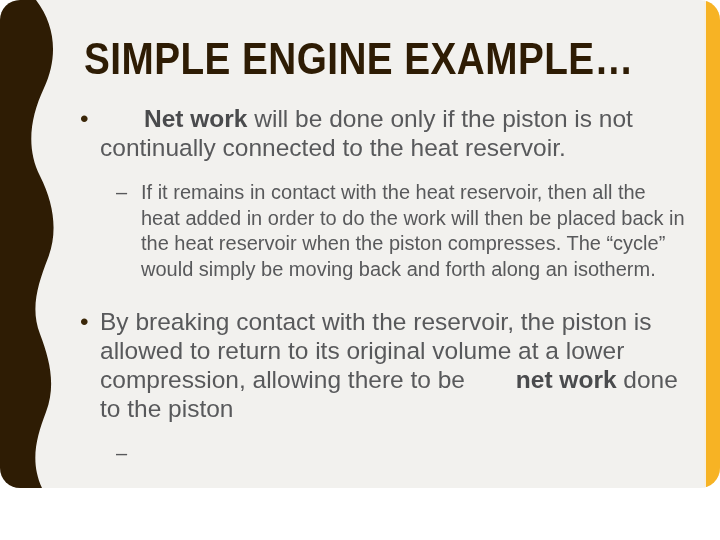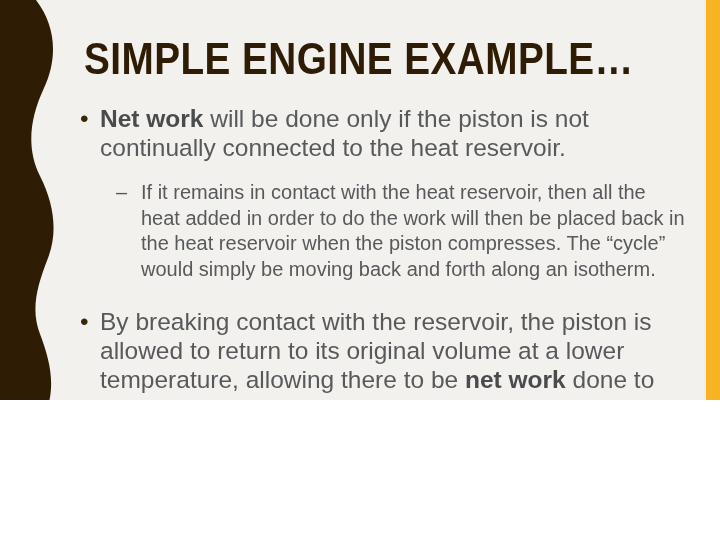--- a/index.html
+++ b/index.html
@@ -3,24 +3,25 @@
 <meta charset="utf-8">
 <style>
   html, body {
     margin: 0;
     padding: 0;
     background: #ffffff;
   }
   #slide {
     position: relative;
     width: 720px;
-    height: 400px;
+    height: 488px;
     background: #F2F1EE;
     overflow: hidden;
     font-family: "Liberation Sans", sans-serif;
+    border-radius: 20px;
   }
 
   
   #left-wave {
     position: absolute;
     left: 0;
     top: 0;
     width: 70px;
     height: 540px;
     display: block;
@@ -78,21 +79,21 @@
     margin: 0 0 6px 0;
   }
   .bullet-l1 .marker {
     position: absolute;
     left: 2px;
     top: 0;
     color: #3B2708;
     font-size: 24.5px;
     line-height: 29px;
   }
-  .bullet-l1 b { color: #4A4B4D; font-weight: 700; }
+  .bullet-l1 b { color: #4A4B4D; font-weight: 700; margin-left: 44px; }
 
   .bullet-l2 {
     position: relative;
     padding-left: 33px;
     color: #58595B;
     font-size: 20px;
     line-height: 25.5px;
     margin: 0;
   }
   .bullet-l2 .marker {
@@ -138,21 +139,21 @@
       <p class="bullet-l1">
         <span class="marker">•</span><b>Net work</b><span> will be done only if the piston is not continually connected to the heat reservoir.</span>
       </p>
       <p class="bullet-l2" id="sub1">
         <span class="marker">–</span><span>If it remains in contact with the heat reservoir, then all the heat added in order to do the work will then be placed back in the heat reservoir when the piston compresses.  The “cycle” would simply be moving back and forth along an isotherm.</span>
       </p>
     </div>
 
     <div class="group" id="g2">
       <p class="bullet-l1">
-        <span class="marker">•</span><span>By breaking contact with the reservoir, the piston is allowed to return to its original volume at a lower temperature, allowing there to be </span><b>net work</b><span> done to the piston</span>
+        <span class="marker">•</span><span>By breaking contact with the reservoir, the piston is allowed to return to its original volume at a lower compression, allowing there to be </span><b>net work</b><span> done to the piston</span>
       </p>
       <p class="bullet-l2" id="sub2">
         <span class="marker">–</span>
       </p>
     </div>
 
   </div>
 </div>
 
 </body></html>

